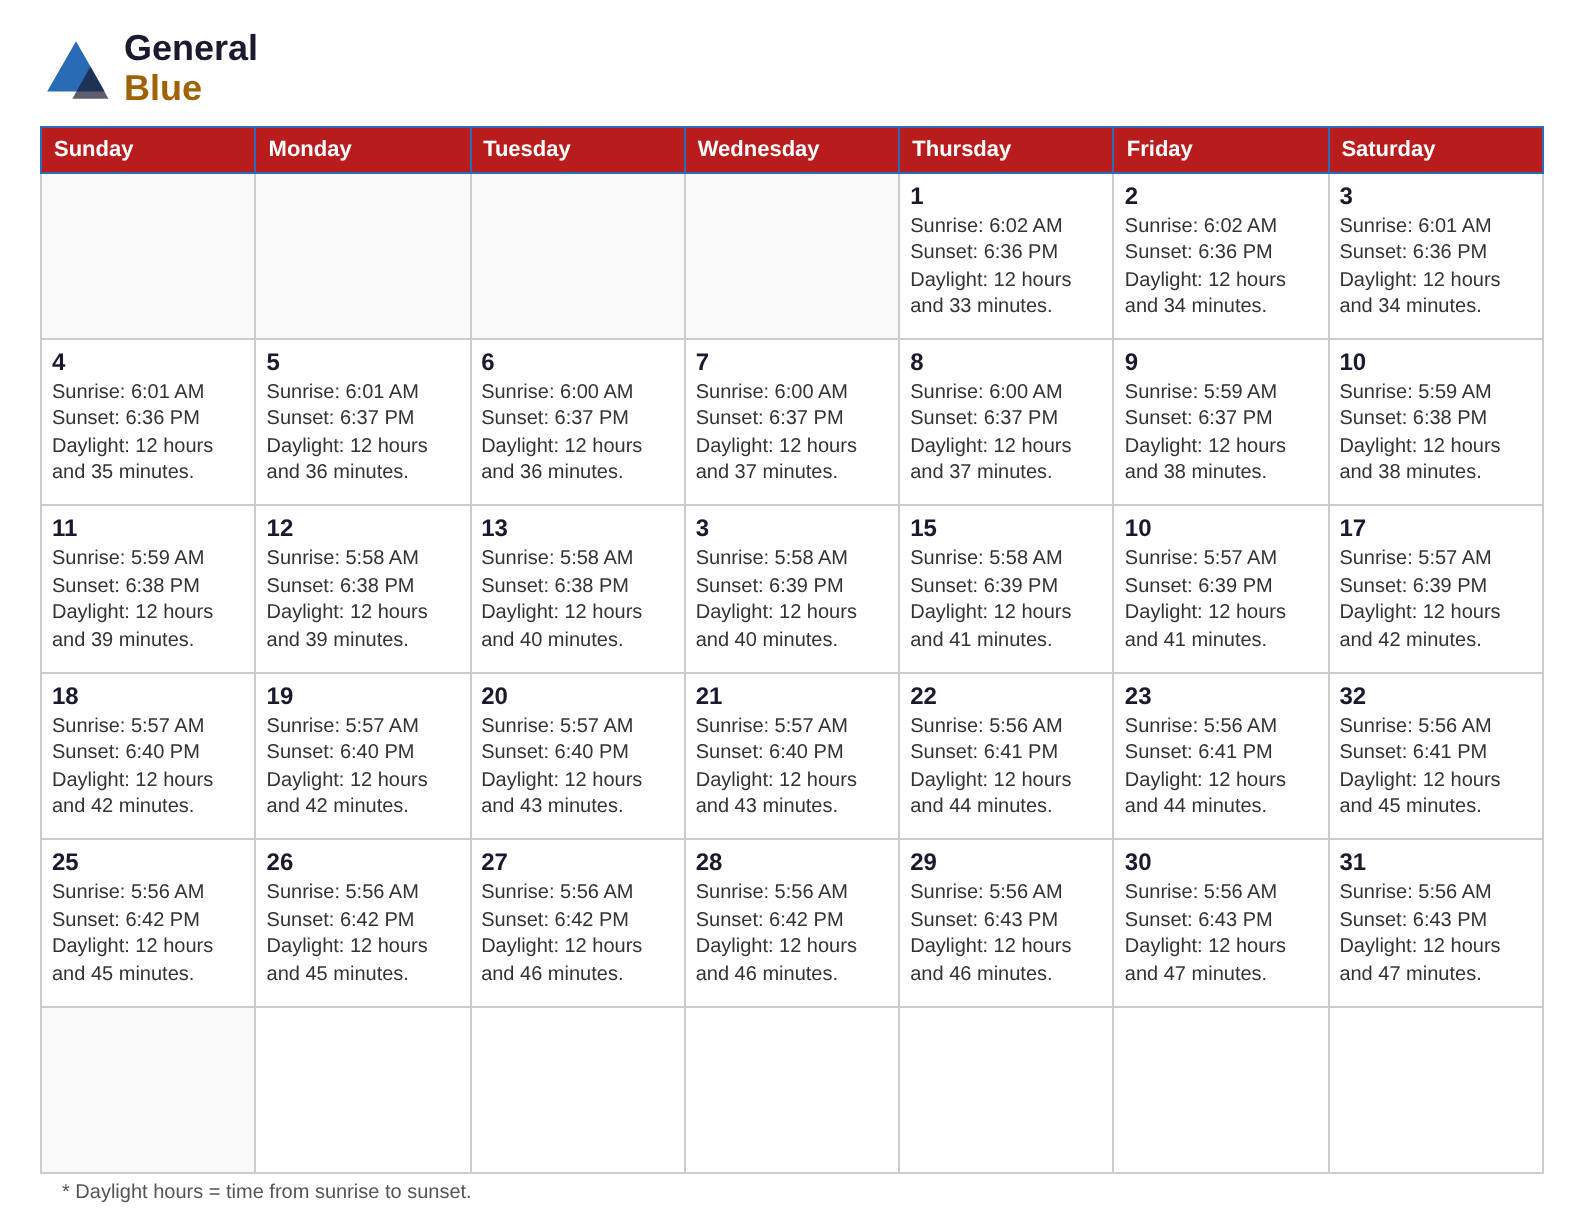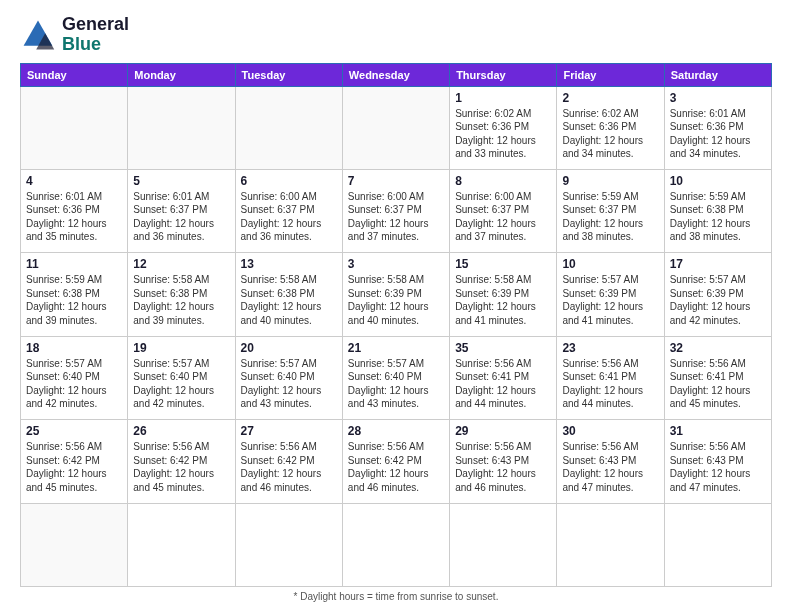--- a/index.html
+++ b/index.html
@@ -27,21 +27,21 @@
       display: flex;
       align-items: center;
       gap: 6px;
     }
     .logo-text {
       font-size: 18px;
       font-weight: bold;
       line-height: 1.1;
     }
     .logo-text span.general { color: #1a1a2e; }
-    .logo-text span.blue { color: #0f766e; }
+    .logo-text span.blue { color: #a16207; }
     .logo-icon {
       width: 36px;
       height: 36px;
     }
     .title-block {
       text-align: right;
     }
     .month-year {
       font-size: 30px;
       font-weight: bold;
@@ -52,21 +52,21 @@
       font-size: 13px;
       color: #333;
     }
     .calendar {
       flex: 1;
       border-collapse: collapse;
       width: 100%;
       font-size: 10px;
     }
     .calendar thead tr th {
-      background-color: #6d28d9;
+      background-color: #b91c1c;
       color: #fff;
       text-align: left;
       padding: 5px 6px;
       font-size: 11px;
       border: 1px solid #2a6bb5;
     }
     .calendar tbody tr td {
       border: 1px solid #ccc;
       vertical-align: top;
       padding: 4px 5px;
@@ -85,21 +85,22 @@
     }
     .day-info {
       color: #333;
       font-size: 10px;
       line-height: 1.35;
     }
     .footer-note {
       font-size: 10px;
       color: #555;
       margin-top: 4px;
-      text-align: center;
+      text-align: left;
+      margin-left: 11px;
     }
   </style>
 </head>
 <body>
 
 <div class="page">
   <div class="header">
     <div class="logo">
       <svg class="logo-icon" viewBox="0 0 40 40">
         <polygon points="20,4 36,32 4,32" fill="#2a6bb5"></polygon>
@@ -214,21 +215,21 @@
           </td>
           <td>
             <div class="day-number">20</div>
             <div class="day-info">Sunrise: 5:57 AM<br>Sunset: 6:40 PM<br>Daylight: 12 hours and 43 minutes.</div>
           </td>
           <td>
             <div class="day-number">21</div>
             <div class="day-info">Sunrise: 5:57 AM<br>Sunset: 6:40 PM<br>Daylight: 12 hours and 43 minutes.</div>
           </td>
           <td>
-            <div class="day-number">35</div>
+            <div class="day-number">22</div>
             <div class="day-info">Sunrise: 5:56 AM<br>Sunset: 6:41 PM<br>Daylight: 12 hours and 44 minutes.</div>
           </td>
           <td>
             <div class="day-number">23</div>
             <div class="day-info">Sunrise: 5:56 AM<br>Sunset: 6:41 PM<br>Daylight: 12 hours and 44 minutes.</div>
           </td>
           <td>
             <div class="day-number">32</div>
             <div class="day-info">Sunrise: 5:56 AM<br>Sunset: 6:41 PM<br>Daylight: 12 hours and 45 minutes.</div>
           </td>

